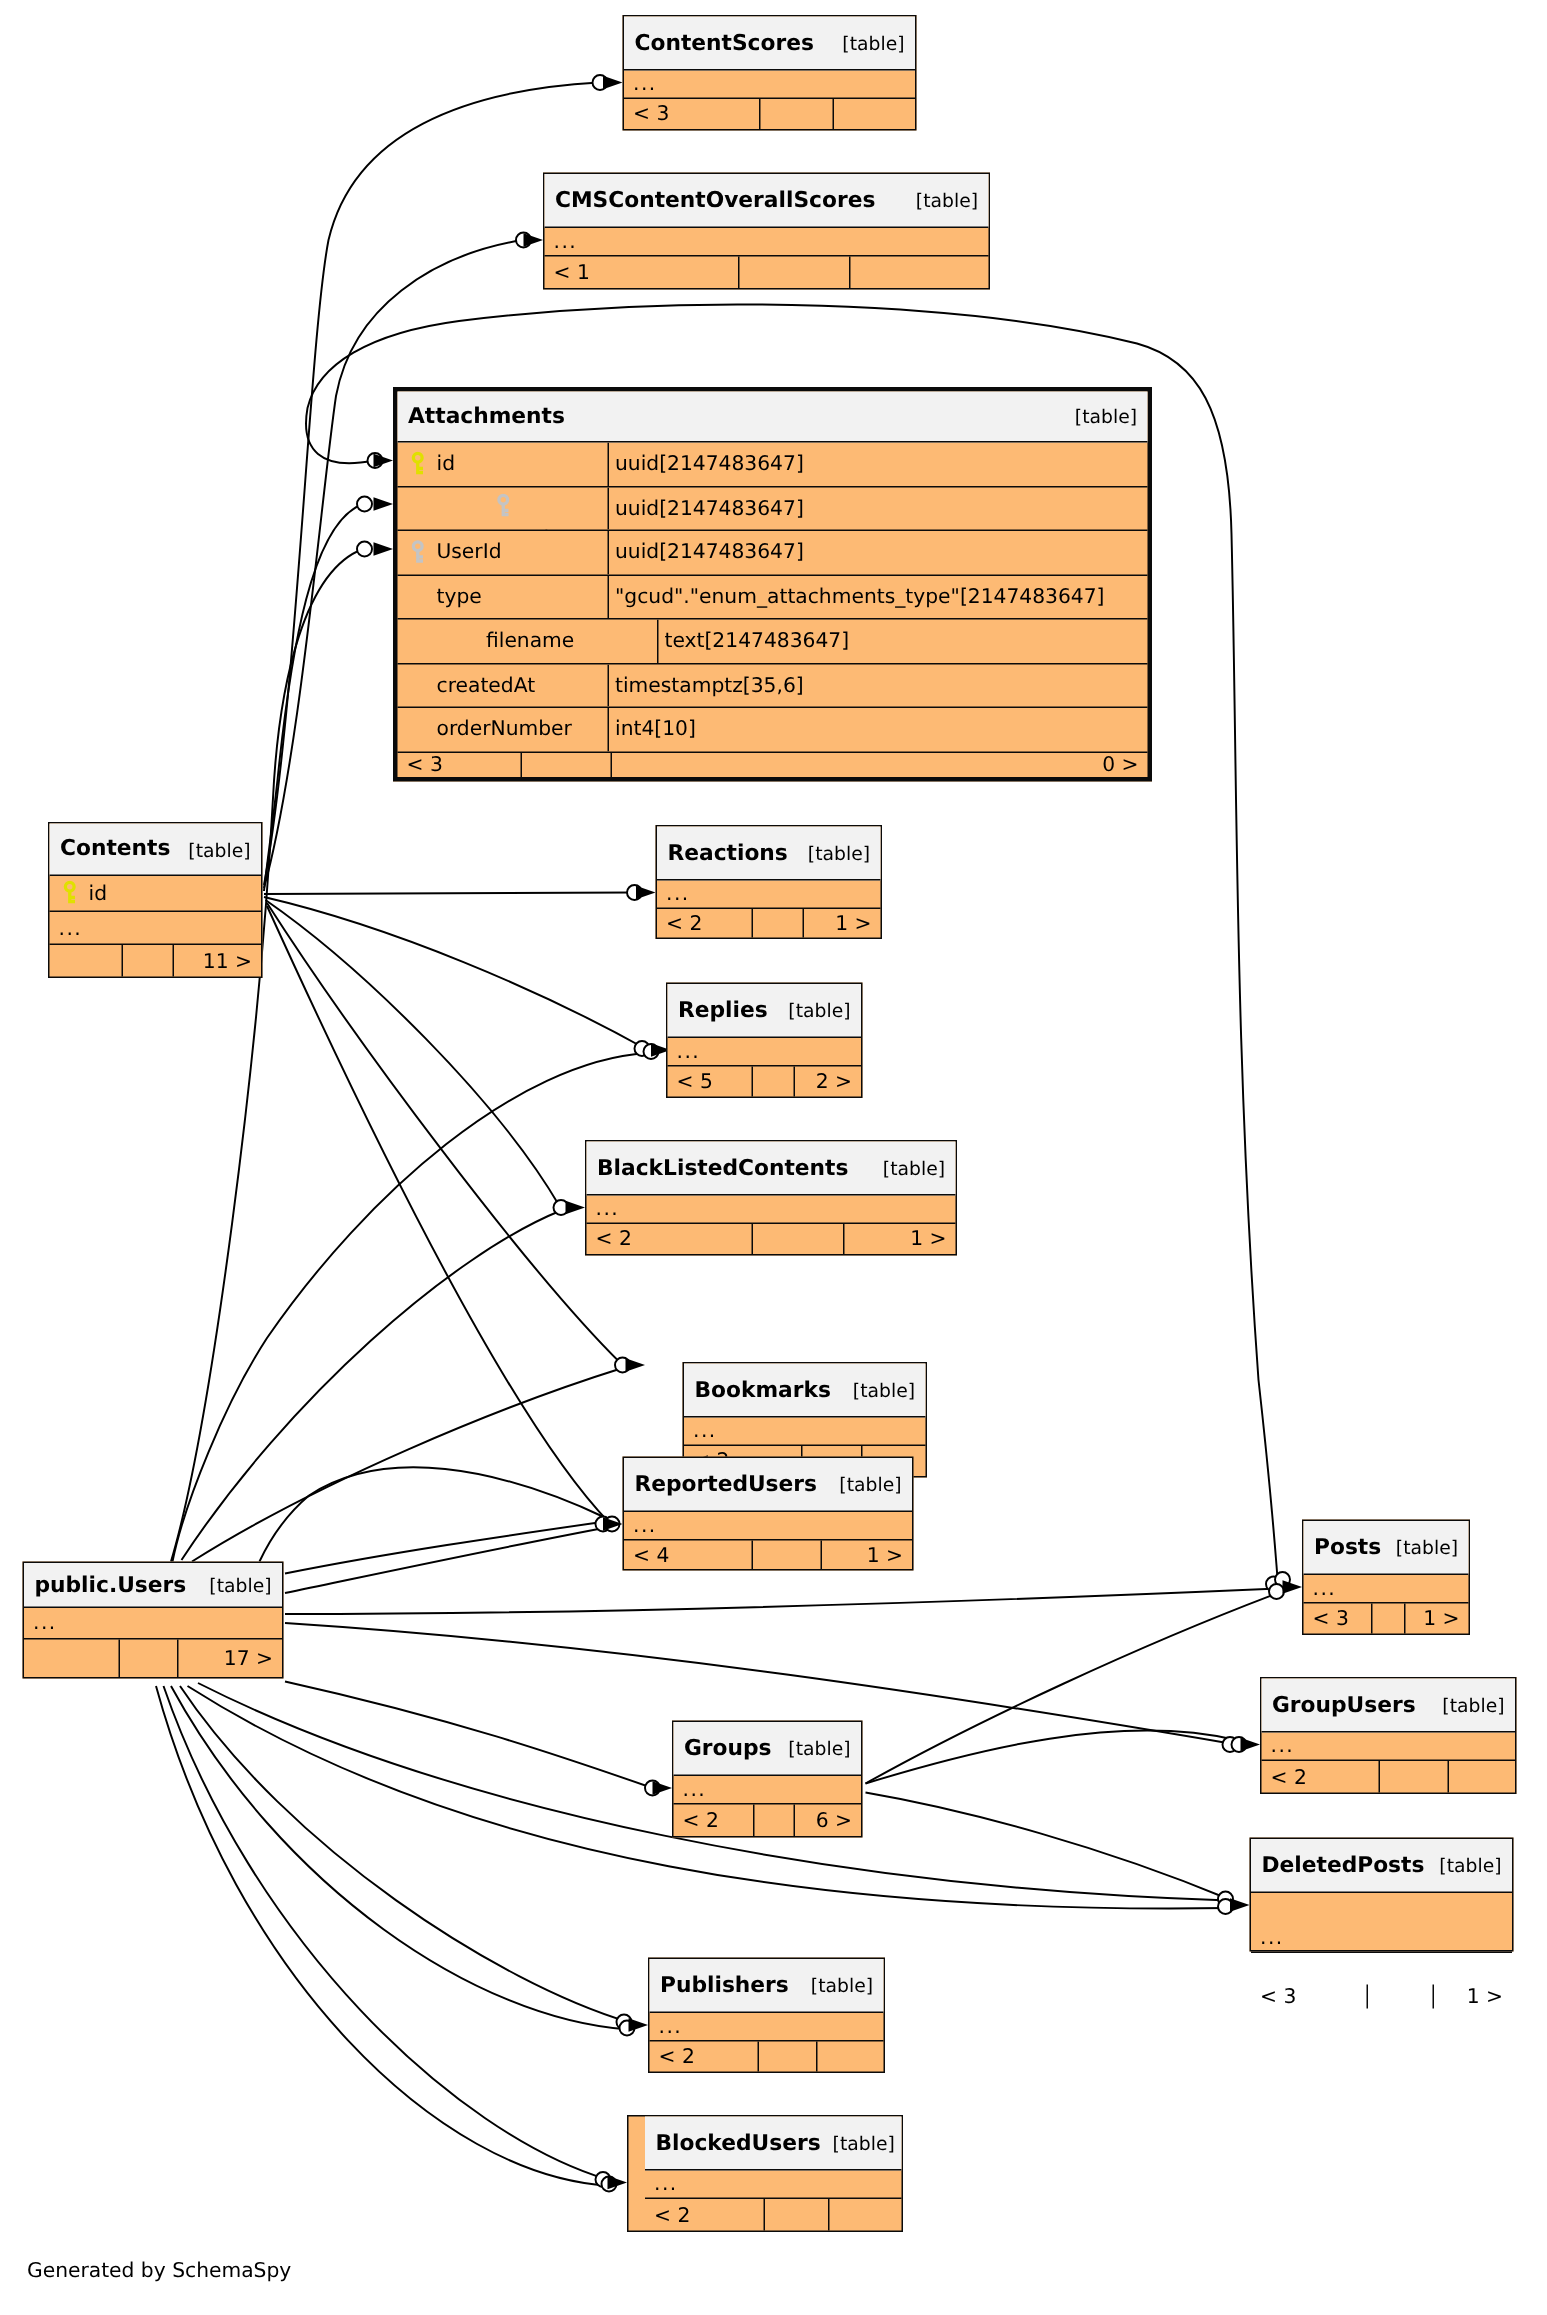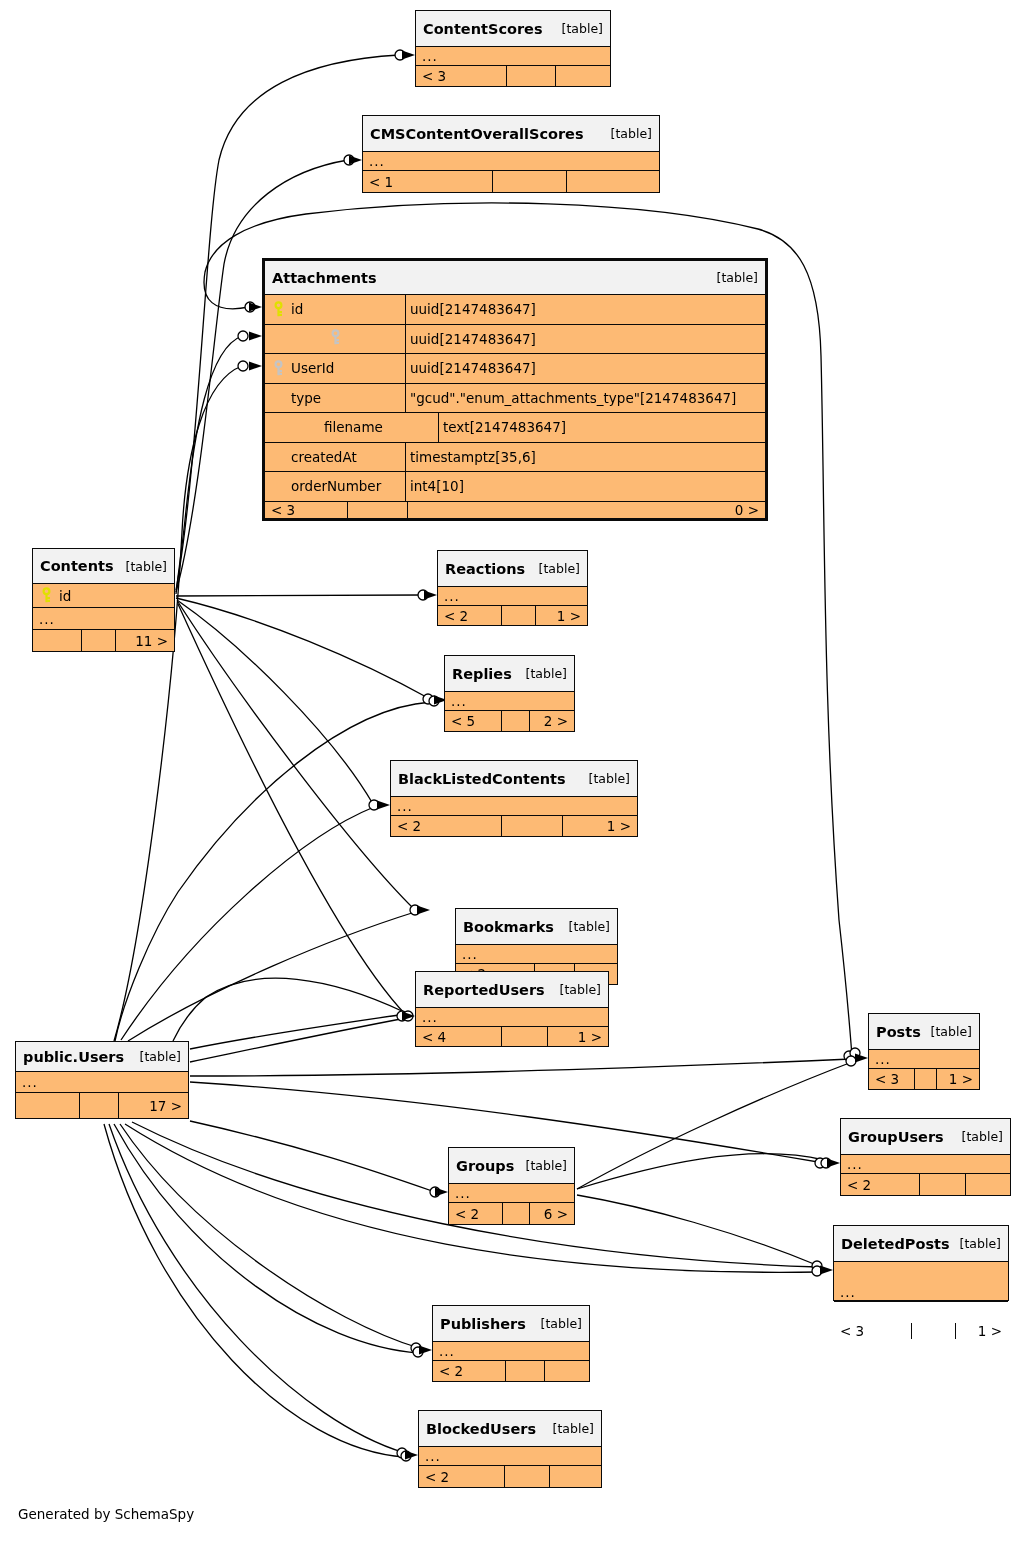--- a/index.html
+++ b/index.html
@@ -412,21 +412,21 @@
         <div class="trow" style="height: 19px;">
           <span class="ellip">...</span>
         </div>
       </div>
     <div class="tfoot">
         <div class="fcell" style="width: 47%;">&lt; 2</div>
         <div class="fcell" style="width: 25%;"></div>
         <div class="fcell" style="width: 28%;"></div>
       </div>
   </div>
-    <div class="tbox" style="left: 418px; top: 1410px; width: 184px; height: 78px;">
+    <div class="tbox" style="left: 418px; top: 1410px; width: 184px; height: 78px; padding-left: 11px;">
     <div class="thead" style="height: 36px;">
       <span class="tname">BlockedUsers</span>
       <span class="ttag">[table]</span>
     </div>
     <div class="rowsarea">
         <div class="trow" style="height: 19px;">
           <span class="ellip">...</span>
         </div>
       </div>
     <div class="tfoot">

